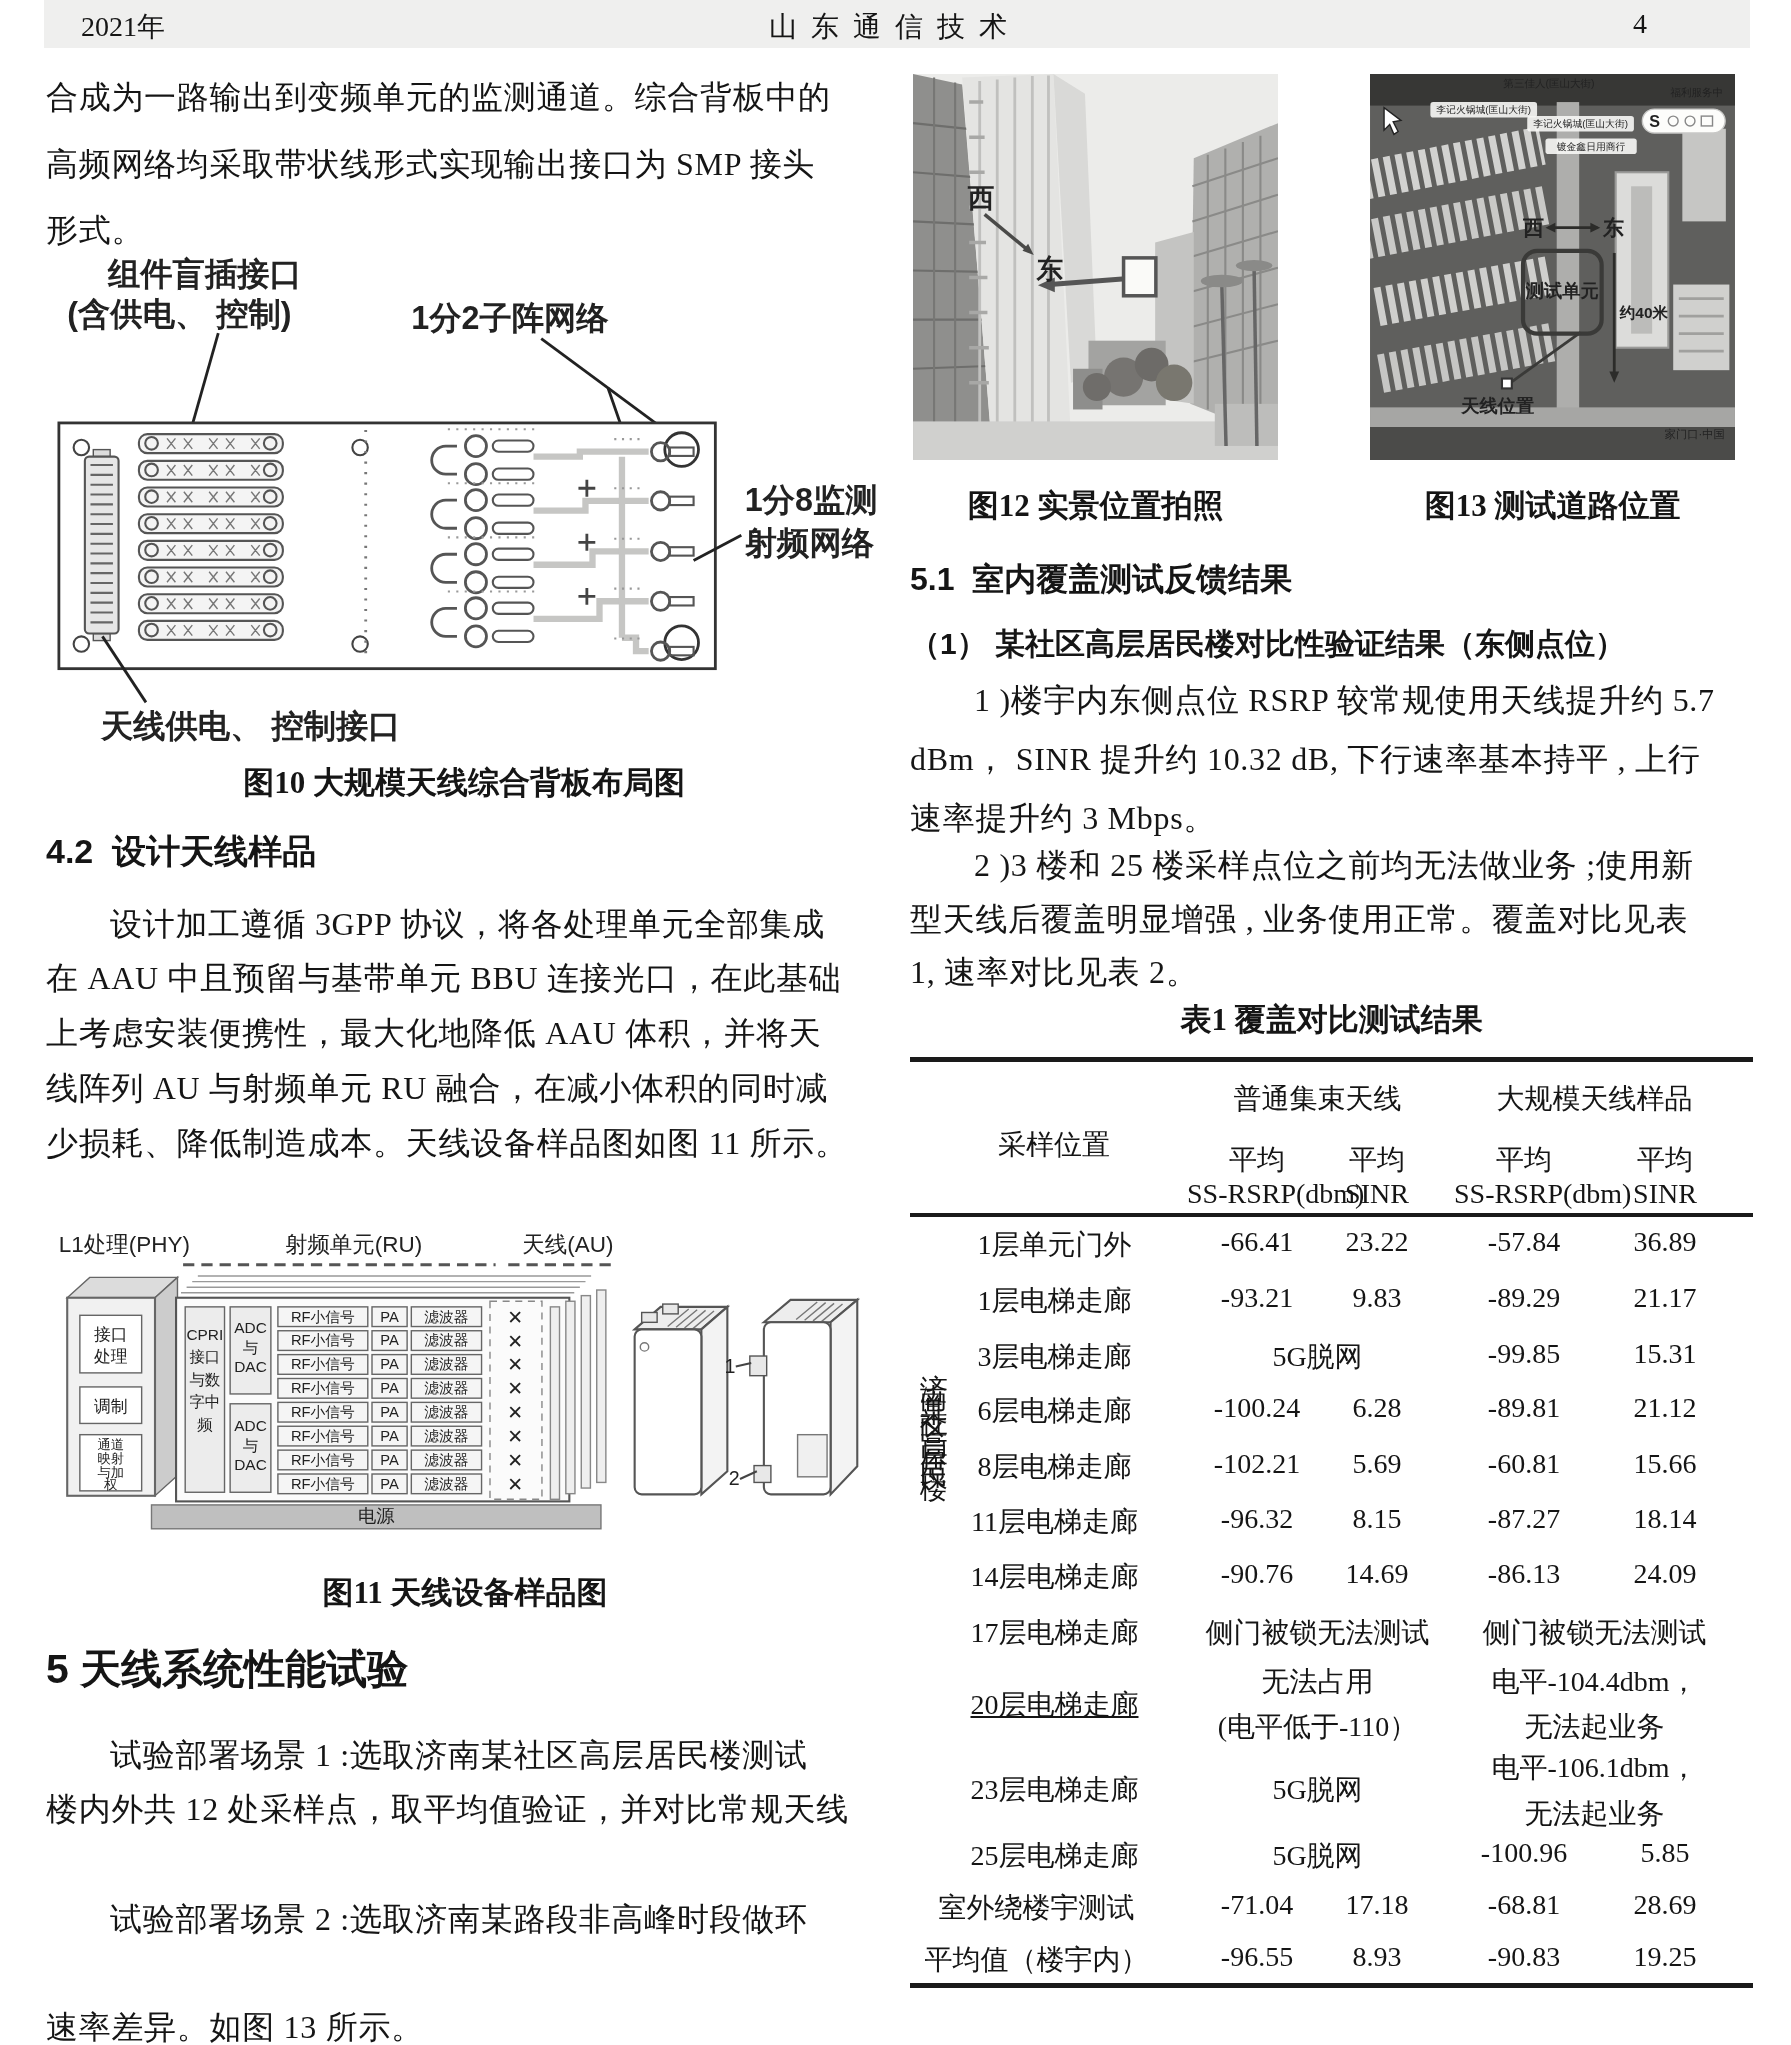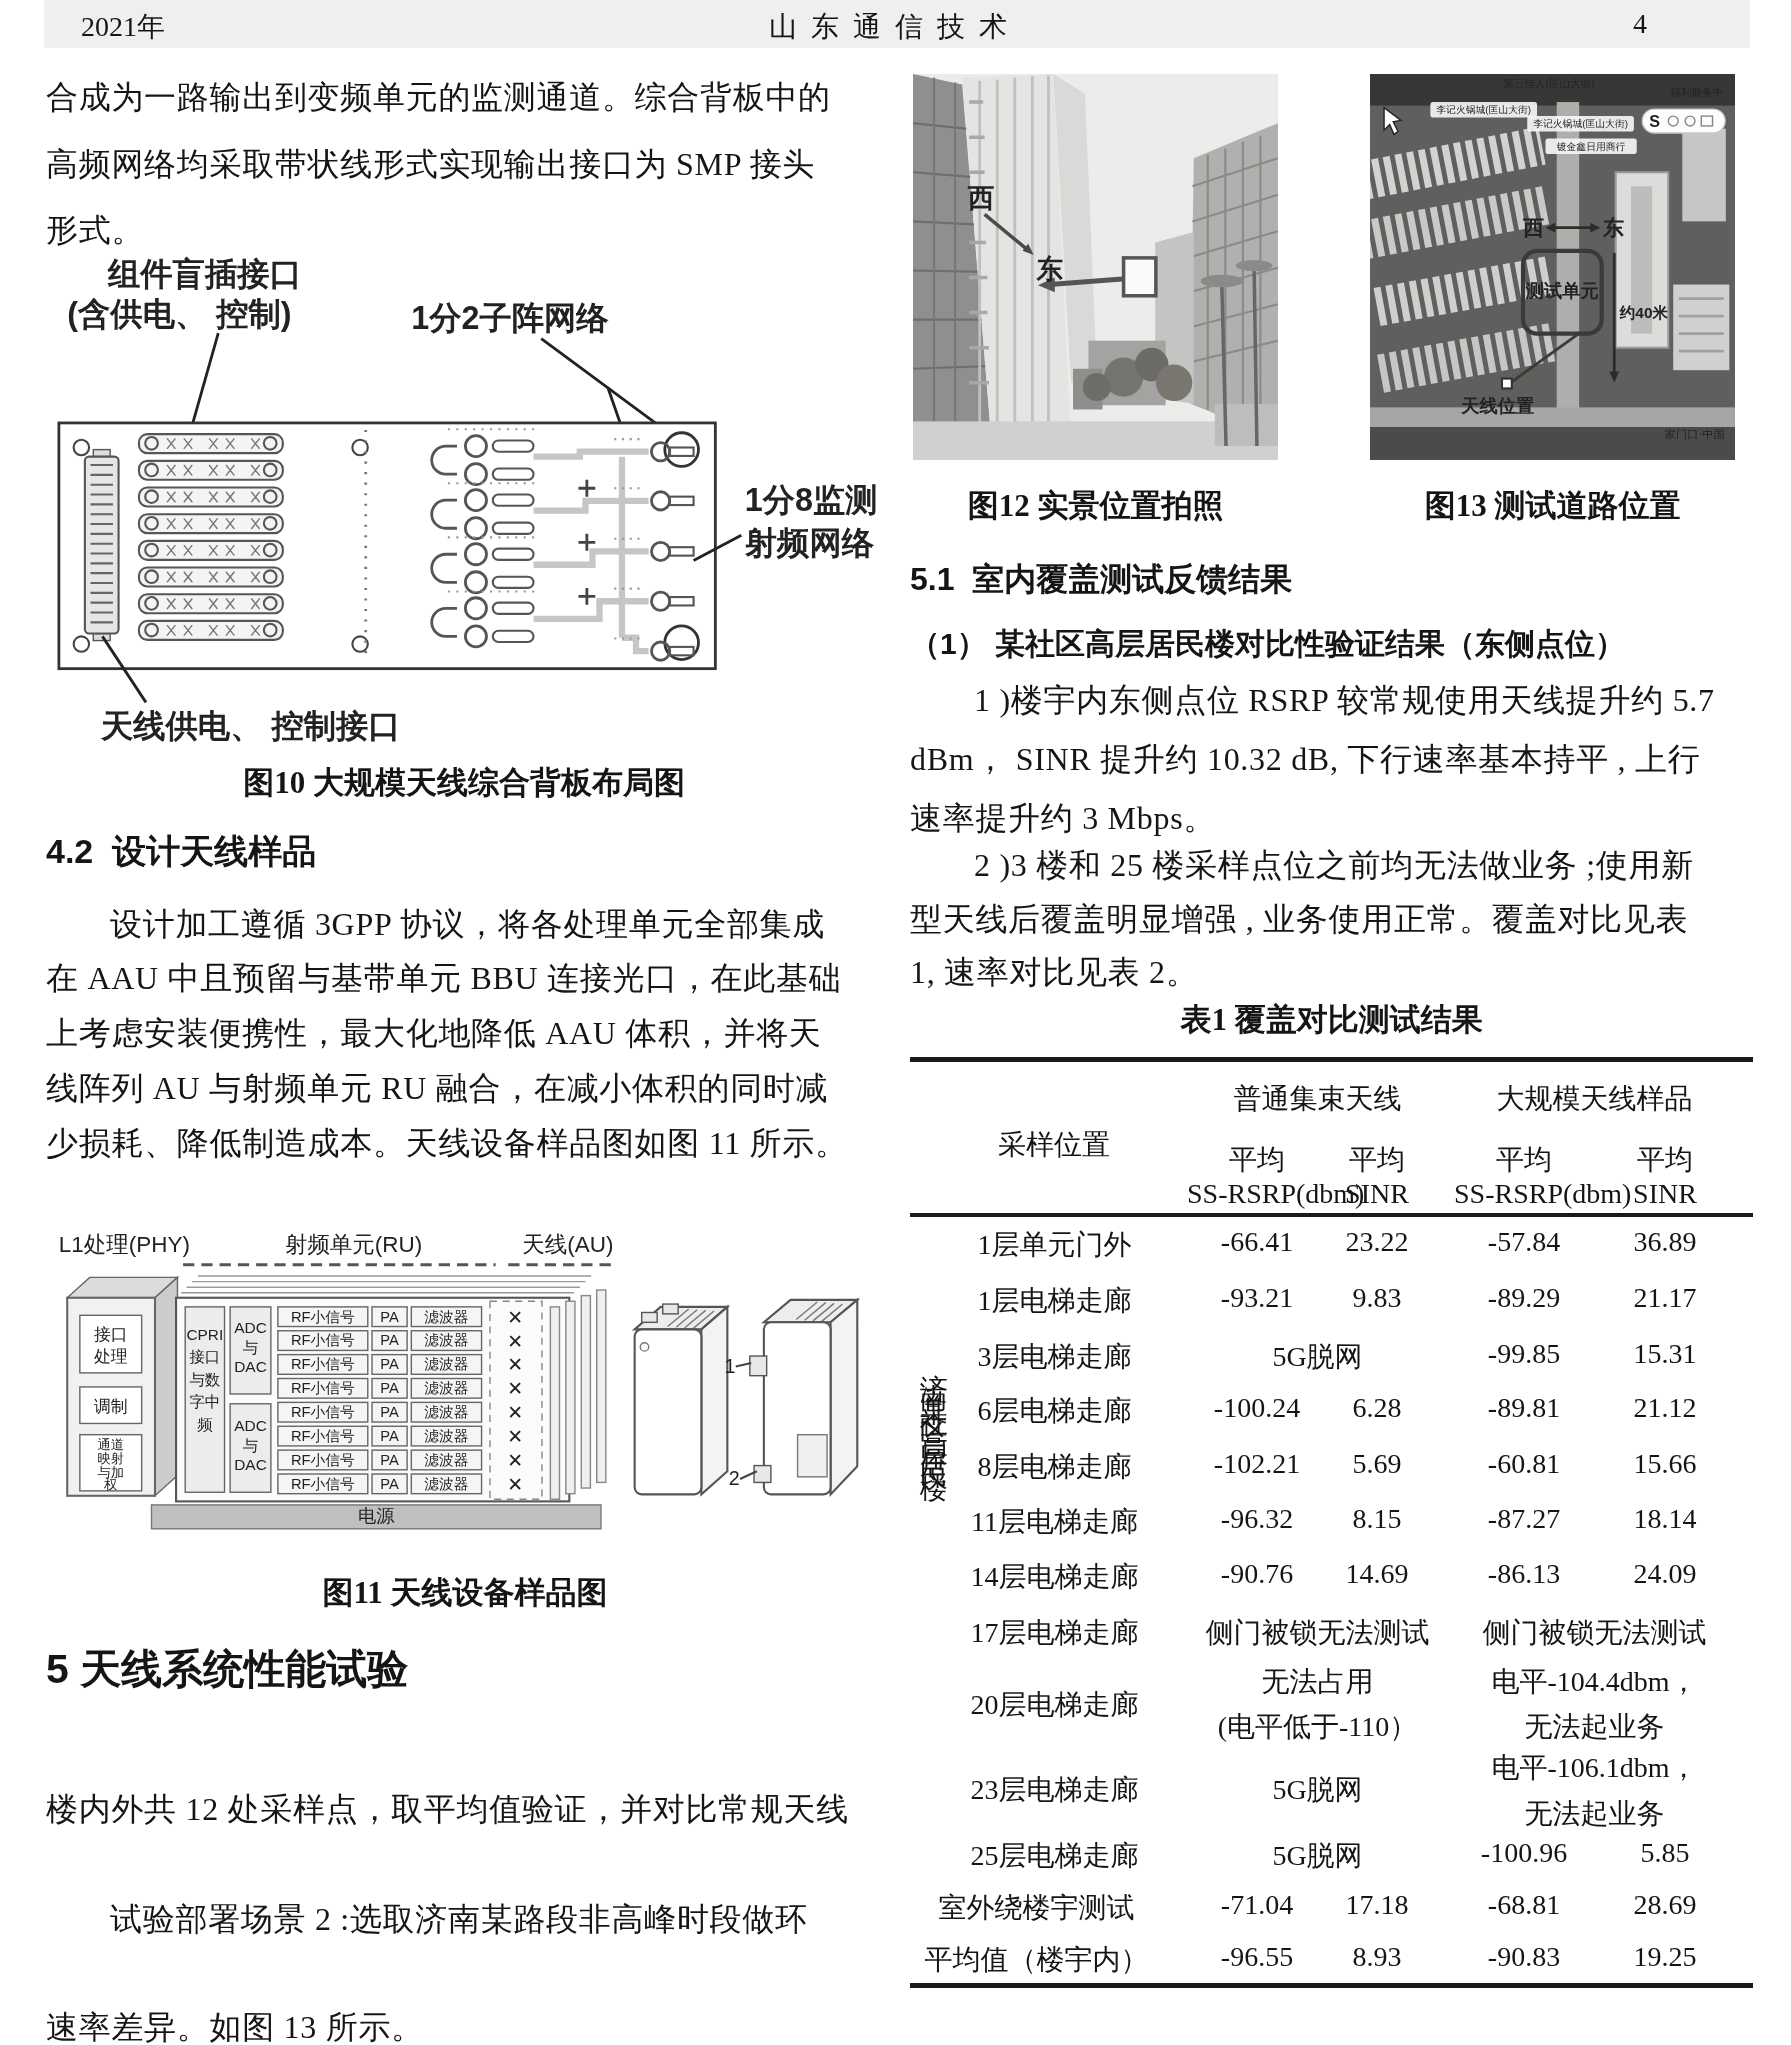--- a/index.html
+++ b/index.html
@@ -278,20 +278,21 @@
     <text x="972" y="372" font-size="28">2</text>
     <line x1="988" y1="363" x2="1012" y2="352" stroke="#444" stroke-width="3"></line>
   </svg>
 
   <div class="abs cap ctr" style="left:47px;top:1572px;width:836px;">图11 天线设备样品图</div>
 
   <div class="abs h1" style="left:46px;top:1642px;">
     <span>5</span> <span>天线系统性能试验</span>
   </div>
 
+  <div class="abs t" style="left:110px;top:1734px;">试验部署场景 1 :选取济南某社区高层居民楼测试</div>
   <div class="abs t" style="left:46px;top:1788px;">楼内外共 12 处采样点，取平均值验证，并对比常规天线</div>
   <div class="abs t" style="left:110px;top:1898px;">试验部署场景 2 :选取济南某路段非高峰时段做环</div>
   <div class="abs t" style="left:46px;top:2006px;">速率差异。如图 13 所示。</div>
 
   <svg class="abs" style="left:913px;top:74px;" width="365" height="386" viewBox="0 0 520 550">
     <rect width="520" height="550" fill="#ececea"></rect>
     <polygon points="0,0 70,15 110,500 0,550" fill="#8f8f8d"></polygon>
     <path d="M0 70 L95 80 M0 140 L100 148 M0 210 L102 215 M0 280 L104 282 M0 350 L106 350 M0 420 L108 416" stroke="#6e6e6c" stroke-width="3"></path>
     <path d="M30 5 V545 M60 12 V530" stroke="#777775" stroke-width="3"></path>
     <polygon points="70,5 200,0 225,520 110,505" fill="#e4e4e2"></polygon>
@@ -451,21 +452,21 @@
     <div class="abs tt ctr" style="left:39px;top:501px;width:211px;">14层电梯走廊</div>
     <div class="abs tt ctr" style="left:277px;top:501px;width:140px;">-90.76</div>
     <div class="abs tt ctr" style="left:397px;top:501px;width:140px;">14.69</div>
     <div class="abs tt ctr" style="left:544px;top:501px;width:140px;">-86.13</div>
     <div class="abs tt ctr" style="left:685px;top:501px;width:140px;">24.09</div>
 
     <div class="abs tt ctr" style="left:39px;top:557px;width:211px;">17层电梯走廊</div>
     <div class="abs tt ctr" style="left:267px;top:557px;width:281px;">侧门被锁无法测试</div>
     <div class="abs tt ctr" style="left:544px;top:557px;width:281px;">侧门被锁无法测试</div>
 
-    <div class="abs tt ctr" style="left:39px;top:629px;width:211px;">20层电梯走廊</div>
+    <div class="abs tt ctr" style="left:39px;top:629px;width:211px;text-decoration:underline;">20层电梯走廊</div>
     <div class="abs tt ctr" style="left:267px;top:606px;width:281px;">无法占用</div>
     <div class="abs tt ctr" style="left:267px;top:651px;width:281px;">(电平低于-110）</div>
     <div class="abs tt ctr" style="left:544px;top:606px;width:281px;">电平-104.4dbm，</div>
     <div class="abs tt ctr" style="left:544px;top:651px;width:281px;">无法起业务</div>
 
     <div class="abs tt ctr" style="left:39px;top:714px;width:211px;">23层电梯走廊</div>
     <div class="abs tt ctr" style="left:267px;top:714px;width:281px;">5G脱网</div>
     <div class="abs tt ctr" style="left:544px;top:692px;width:281px;">电平-106.1dbm，</div>
     <div class="abs tt ctr" style="left:544px;top:738px;width:281px;">无法起业务</div>
 

